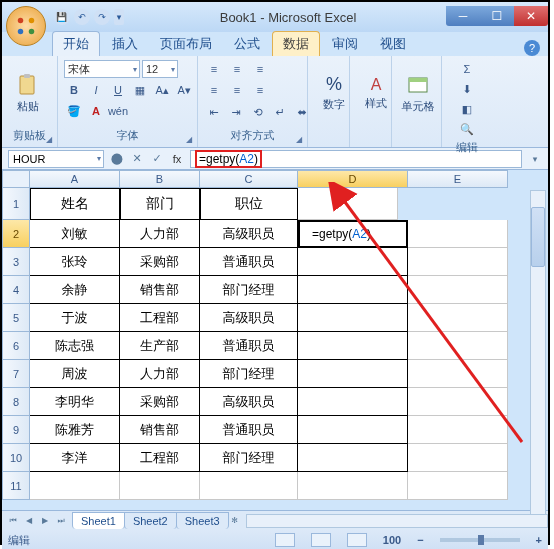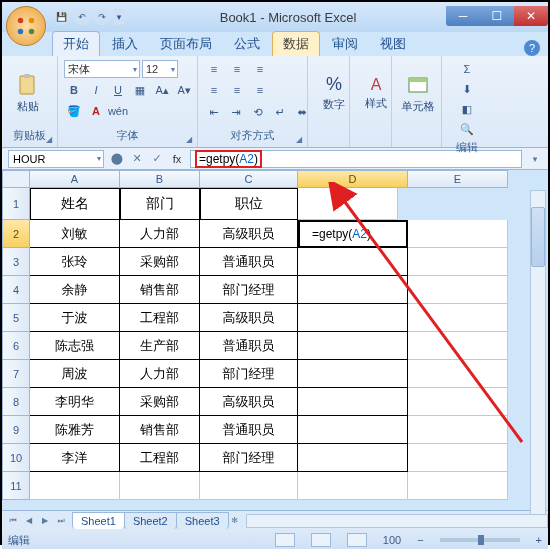--- a/index.html
+++ b/index.html
@@ -76,21 +76,21 @@
 .sheet-tabs { height:20px; background:#dce9f8; display:flex; align-items:center; font-size:11px; border-top:1px solid #9ab8dc;}
 .nav-btns { display:flex; padding:0 4px; gap:2px;}
 .nav-btn { width:14px; height:14px; display:flex; align-items:center; justify-content:center; font-size:8px; color:#5a7a9a;}
 .sheet-tab { padding:2px 8px; background:#fff; border:1px solid #9ab8dc; border-bottom:none; border-radius:0 0 4px 4px; margin-right:-1px; color:#1f4e8c;}
 .sheet-tab.active { background:#fff; font-weight:normal;}
 .sheet-tab.inactive { background:#dce9f8;}
 .hscroll { flex:1; margin-left:4px; height:14px; background:#e8f0fa; border:1px solid #b0c8e0; position:relative;}
 
 
 .statusbar { height:20px; background:linear-gradient(#dce9f8,#cfe0f5); display:flex; align-items:center; font-size:11px; color:#3a5a8a; padding:0 6px; gap:6px;}
-.status-right { margin-left:auto; display:flex; align-items:center; gap:16px;}
+.status-right { margin-left:auto; display:flex; align-items:center; gap:16px;font-weight:bold;}
 .view-btn { width:20px; height:14px; border:1px solid #9ab8dc; background:#eaf2fb;}
 .zoom-slider { width:80px; height:4px; background:#b0c8e0; position:relative;}
 .zoom-thumb { position:absolute; width:6px; height:10px; background:#5a7aa8; top:-3px; left:38px;}
 
 
 .arrow { position:absolute; pointer-events:none; z-index:20;}
 .vscroll { position:absolute; right:2px; top:188px; width:16px; height:338px; background:#e8f0fa; border:1px solid #b0c8e0;}
 .vscroll-thumb { position:absolute; top:16px; width:14px; height:60px; background:linear-gradient(#d0e0f5,#b8d0ec); border:1px solid #9ab8dc; border-radius:2px;}
 </style>
 </head>

